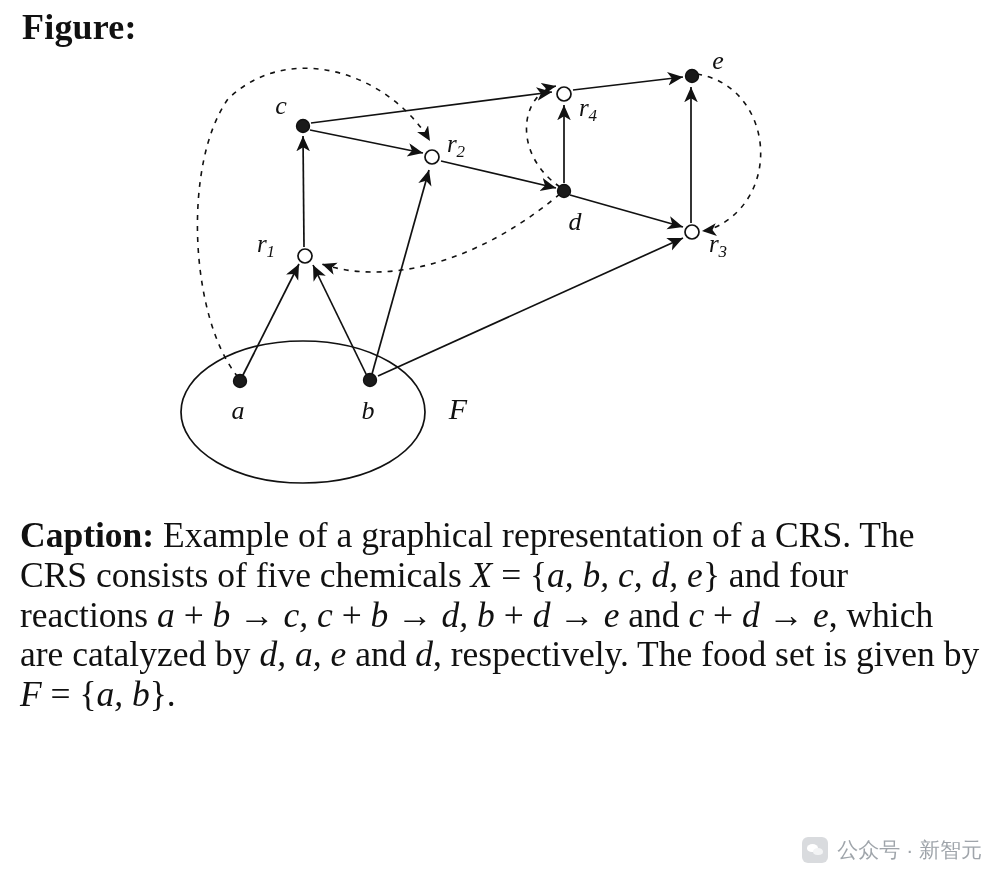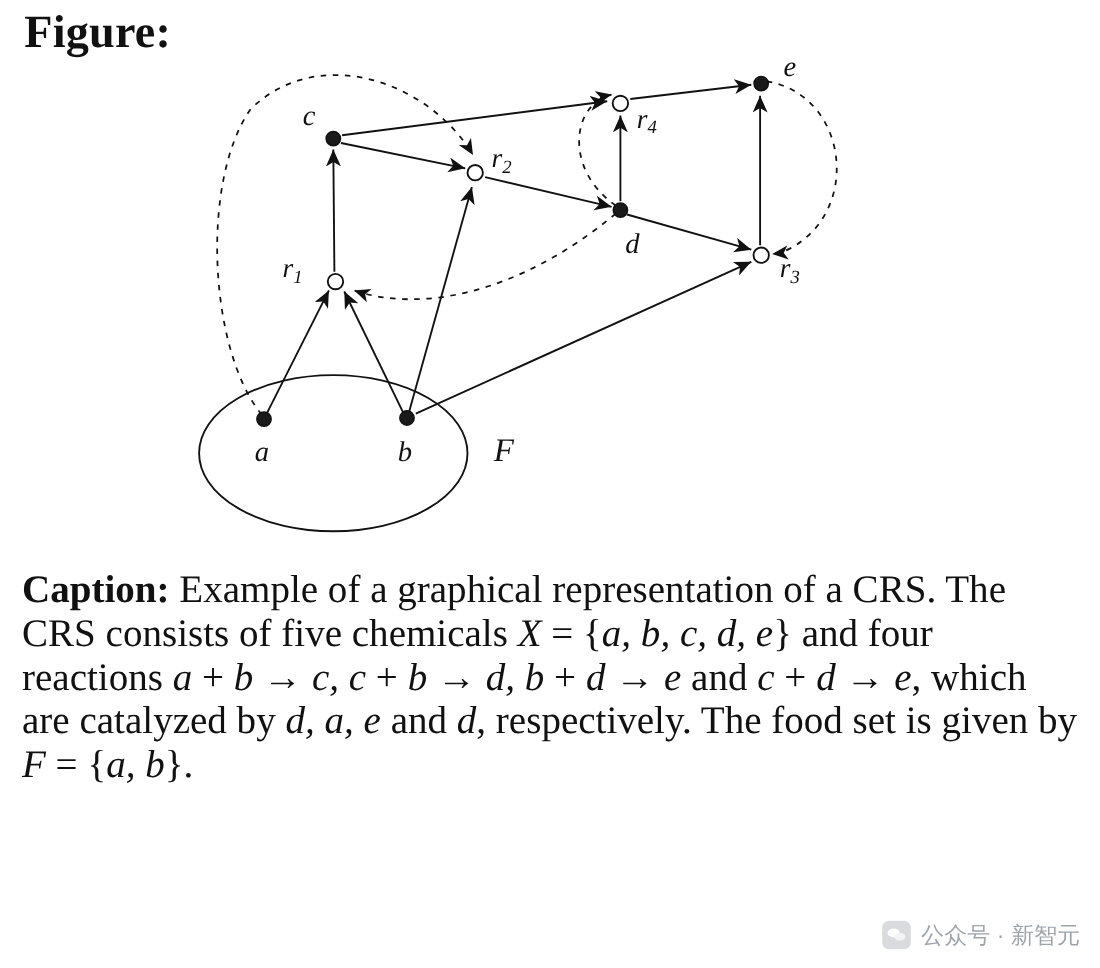--- a/index.html
+++ b/index.html
@@ -20,21 +20,21 @@
     height: 880px;
     position: relative;
     box-sizing: border-box;
   }
   .figure-label {
     position: absolute;
     left: 22px;
     top: 6px;
     font-family: "Liberation Serif", serif;
     font-weight: bold;
-    font-size: 42px;
+    font-size: 36px;
     letter-spacing: 0.2px;
   }
   .figure-area {
     position: absolute;
     left: 0px;
     top: 44px;
     width: 1000px;
     height: 450px;
   }
   .figure-area svg {

